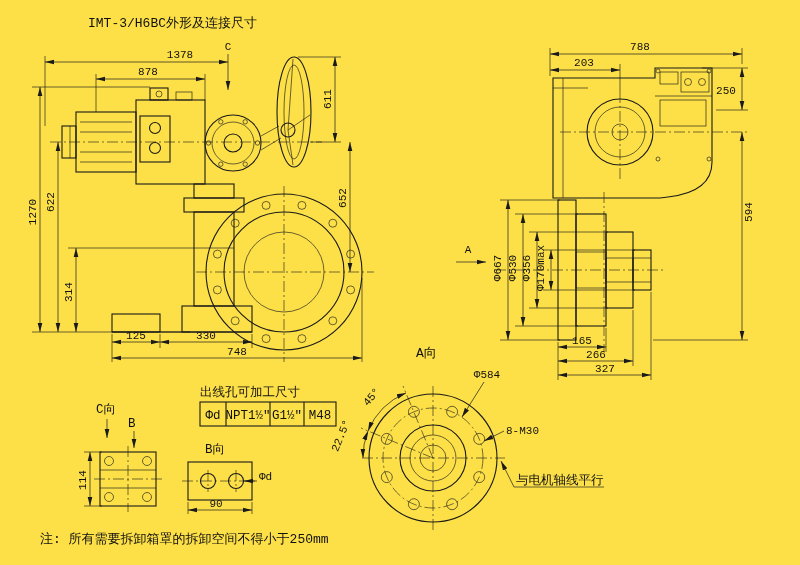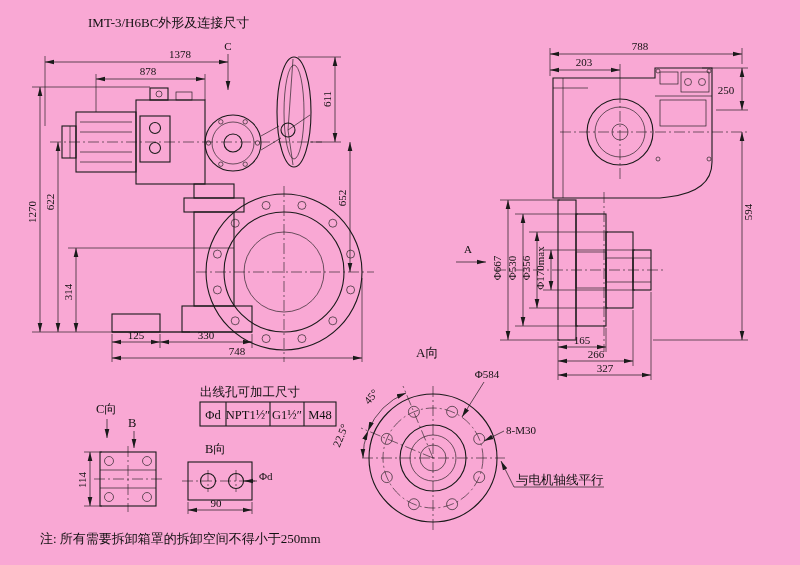--- a/index.html
+++ b/index.html
@@ -1,17 +1,17 @@
 <!DOCTYPE html>
 <html><head>
 <meta charset="utf-8">
 <style>
   html,body{margin:0;padding:0;background:#dcdcdc}
-  .sheet{position:relative;width:800px;height:565px;background:#f9a8d4;overflow:hidden;
-         font-family:Liberation Serif, serif}
+  .sheet{position:relative;width:800px;height:565px;background:#fde047;overflow:hidden;
+         font-family:Liberation Mono, monospace}
   svg{position:absolute;left:0;top:0}
   .ln{stroke:#1a1a1a;stroke-width:1.1;fill:none}
   .tn{stroke:#1a1a1a;stroke-width:.65;fill:none}
   .cl{stroke:#1a1a1a;stroke-width:.6;fill:none;stroke-dasharray:11 3 2 3}
   .dm{stroke:#1a1a1a;stroke-width:.7;fill:none}
   .t{font-size:11px;fill:#111}
   .tc{font-size:12.5px;fill:#111}
   .tb{font-size:13px;fill:#111}
   .mid{text-anchor:middle}
 </style>

